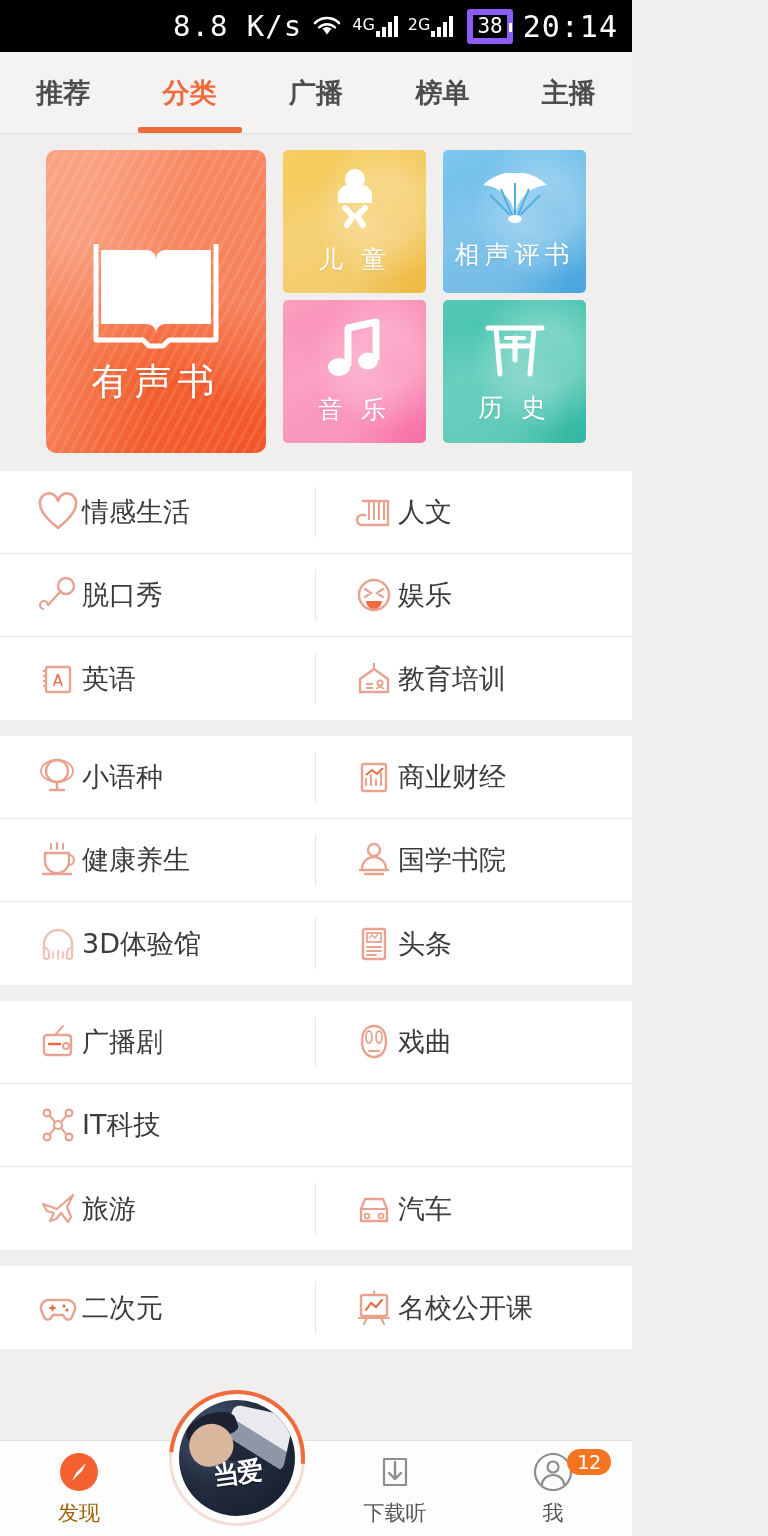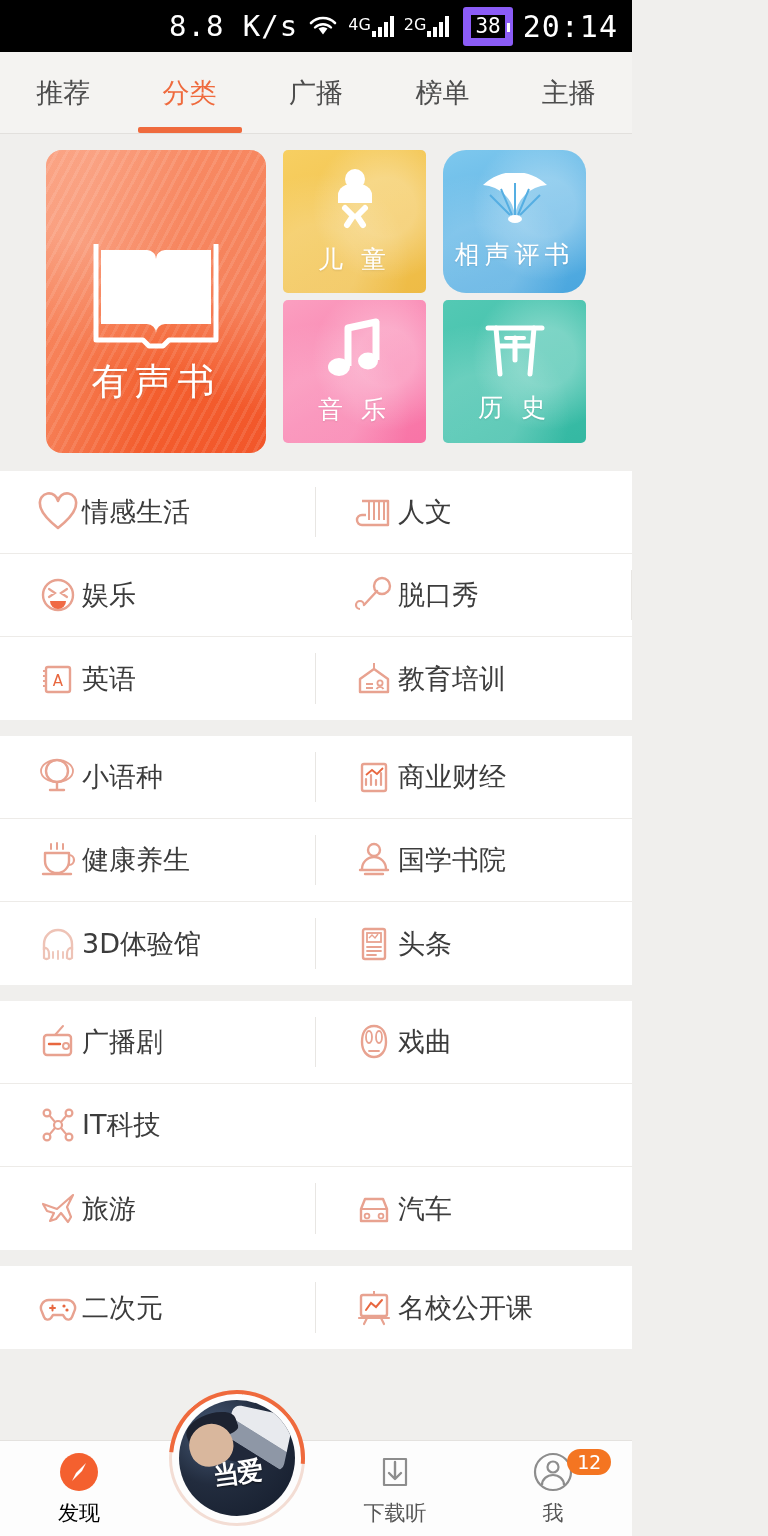--- a/index.html
+++ b/index.html
@@ -18,21 +18,21 @@
   }
   .sb-speed { font-size:29px; letter-spacing:1px; font-family:"DejaVu Sans Mono",monospace; }
   .sb-icon { display:flex; align-items:flex-end; }
   .bars { display:flex; align-items:flex-end; gap:2px; height:22px; }
   .bars i { width:4px; background:#fff; display:block; }
   .bars i:nth-child(1){height:6px;} .bars i:nth-child(2){height:10px;}
   .bars i:nth-child(3){height:15px;} .bars i:nth-child(4){height:21px;}
   .net-lab { font-size:16px; margin-right:1px; align-self:flex-start; }
   .netgrp { display:flex; align-items:flex-end; }
   .battery {
-    border:8px solid #8b5cf6; border-radius:3px; padding:1px 4px;
+    border:6px solid #8b5cf6; border-radius:3px; padding:1px 4px;
     font-size:21px; line-height:21px; font-family:"DejaVu Sans Mono",monospace;
     position:relative; margin-left:4px;
   }
   .battery:after{content:"";position:absolute;right:-5px;top:8px;width:3px;height:9px;background:#fff;}
   .sb-time { font-size:30px; font-family:"DejaVu Sans Mono",monospace; letter-spacing:1px; }
 
   
   .header {
     height:85px; background:#f4f3f1; display:flex; align-items:center;
     justify-content:space-between; padding:0 26px;
@@ -41,45 +41,45 @@
   .logo { font-size:37px; font-weight:bold; color:#d8432a; letter-spacing:-1px; }
   .search-ico { width:44px; height:44px; position:relative; }
   .search-ico .c { position:absolute; left:2px; top:2px; width:31px; height:31px;
     border:3px solid #8d8d8d; border-radius:50%; }
   .search-ico .h { position:absolute; left:29px; top:30px; width:13px; height:3px;
     background:#8d8d8d; transform:rotate(45deg); border-radius:2px; }
 
   
   .tabs { height:82px; background:#f4f3f1; display:flex; border-bottom:1px solid #e2e0dd; }
   .tab { flex:1; display:flex; flex-direction:column; align-items:center; justify-content:center;
-    position:relative; font-size:27px; color:#4d4d4d; }
+    position:relative; font-size:27px; color:#4d4d4d;font-weight:bold; }
   .tab.active { color:#ef6a3d; }
   .tab.active .bar { position:absolute; bottom:0; width:104px; height:6px; background:#ef6a3d; border-radius:2px; }
 
   
   .featured { padding:16px 46px 18px 46px; background:#f0efed; display:flex; gap:17px; }
   .big-tile {
-    width:303px; height:303px; border-radius:16px; position:relative; overflow:hidden;
+    width:303px; height:303px; border-radius:10px; position:relative; overflow:hidden;
     background:linear-gradient(135deg,#f8703f 0%,#f4612f 55%,#f2562a 100%);
   }
   .big-tile .photo {
     position:absolute; inset:0;
     background:
       linear-gradient(100deg, rgba(255,255,255,.18) 18%, rgba(255,255,255,0) 55%),
       repeating-linear-gradient(118deg, rgba(255,255,255,.10) 0 3px, rgba(255,255,255,0) 3px 9px),
       linear-gradient(200deg, rgba(255,255,255,.22) 0 42%, rgba(255,255,255,0) 70%);
   }
   .small-col { display:flex; flex-direction:column; gap:7px; }
   .small-row { display:flex; gap:17px; }
   .tile {
     width:143px; height:143px; border-radius:5px; position:relative; overflow:hidden;
     display:flex; flex-direction:column; align-items:center; justify-content:center;
   }
   .tile.kids { background:linear-gradient(150deg,#f7cf62 0%,#f2c24b 60%,#eebb46 100%); }
-  .tile.xiangsheng { background:linear-gradient(160deg,#7ec8ee 0%,#55aee2 70%,#4aa6de 100%);border-radius:23px; }
+  .tile.xiangsheng { background:linear-gradient(160deg,#7ec8ee 0%,#55aee2 70%,#4aa6de 100%); }
   .tile.music { background:linear-gradient(150deg,#fb9fc0 0%,#f97fae 60%,#f874a6 100%); }
   .tile.history { background:linear-gradient(150deg,#54c9b4 0%,#3cbfa9 65%,#34b8a2 100%); }
   .tile .tex { position:absolute; inset:0;
     background:
       radial-gradient(circle at 72% 40%, rgba(255,255,255,.30) 0 22%, rgba(255,255,255,0) 55%),
       radial-gradient(circle at 25% 80%, rgba(255,255,255,.20) 0 25%, rgba(255,255,255,0) 58%);
   }
   .tile svg, .big-tile svg { position:relative; z-index:2; }
   .tile-label {
     position:relative; z-index:2; color:#fff; font-size:25px; letter-spacing:5px;
@@ -104,21 +104,21 @@
   .cat-name { font-size:27px; color:#3c3c3c; }
 
   
   .bottomnav {
     position:absolute; left:0; right:0; bottom:0; height:96px; background:#fdfdfd;
     border-top:1px solid #e4e2df; display:flex; z-index:5;
   }
   .nav-item { flex:1; display:flex; flex-direction:column; align-items:center; justify-content:center;
     position:relative; gap:6px; }
   .nav-label { font-size:21px; color:#565656; }
-  .nav-item.active .nav-label { color:#000000;text-align:right; }
+  .nav-item.active .nav-label { color:#a16207;text-align:right; }
   .nav-ico { height:42px; display:flex; align-items:center; justify-content:center; }
   .badge {
     position:absolute; top:8px; left:calc(50% + 14px); background:#f47521; color:#fff;
     font-size:20px; border-radius:16px; padding:1px 10px; font-family:"DejaVu Sans Mono",monospace;
   }
   .nav-center { flex:1; position:relative; }
   .player {
     position:absolute; left:50%; transform:translateX(-50%); bottom:10px;
     width:136px; height:136px; border-radius:50%;
     background:#fdfdfd; border:3px solid #f3ddd4;
@@ -290,39 +290,39 @@
         <span class="cat-ico">
           <svg width="42" height="40" viewBox="0 0 42 40">
               <path d="M9 9 h26 v24 h-26 a5 5 0 0 1 0-10 h4" stroke="#e8a290" stroke-width="2.4" fill="none" stroke-linejoin="round"></path>
               <path d="M16 9 V28 M21 9 V28 M26 9 V28 M31 9 V28" stroke="#e8a290" stroke-width="2"></path>
             </svg>
         </span>
         <span class="cat-name">人文</span>
       </div>
     </div>
     <div class="cat-row">
+      <div class="cat-cell left">
+        <span class="cat-ico">
+          <svg width="42" height="40" viewBox="0 0 42 40">
+              <ellipse cx="29" cy="11" rx="8" ry="8" stroke="#e8a290" stroke-width="2.4" fill="none"></ellipse>
+              <path d="M24 16 L11 30" stroke="#e8a290" stroke-width="2.4" stroke-linecap="round"></path>
+              <path d="M11 30 a4 4 0 1 0 -4 4" stroke="#e8a290" stroke-width="2.2" fill="none"></path>
+            </svg>
+        </span>
+        <span class="cat-name">脱口秀</span>
+      </div>
       <div class="cat-cell">
         <span class="cat-ico">
           <svg width="42" height="40" viewBox="0 0 42 40">
               <circle cx="21" cy="20" r="15" stroke="#e8a290" stroke-width="2.4" fill="none"></circle>
               <path d="M12 14 l6 4 -6 4 M30 14 l-6 4 6 4" stroke="#e8a290" stroke-width="2.2" fill="none" stroke-linecap="round"></path>
               <path d="M13 26 h16 a8 8 0 0 1-16 0 Z" fill="#f06a45"></path>
             </svg>
         </span>
         <span class="cat-name">娱乐</span>
-      </div>
-      <div class="cat-cell left">
-        <span class="cat-ico">
-          <svg width="42" height="40" viewBox="0 0 42 40">
-              <ellipse cx="29" cy="11" rx="8" ry="8" stroke="#e8a290" stroke-width="2.4" fill="none"></ellipse>
-              <path d="M24 16 L11 30" stroke="#e8a290" stroke-width="2.4" stroke-linecap="round"></path>
-              <path d="M11 30 a4 4 0 1 0 -4 4" stroke="#e8a290" stroke-width="2.2" fill="none"></path>
-            </svg>
-        </span>
-        <span class="cat-name">脱口秀</span>
       </div>
     </div>
     <div class="cat-row">
       <div class="cat-cell left">
         <span class="cat-ico">
           <svg width="42" height="40" viewBox="0 0 42 40">
               <rect x="9" y="8" width="24" height="25" rx="2" stroke="#e8a290" stroke-width="2.4" fill="none"></rect>
               <text x="21" y="27" font-size="15" fill="#e8673f" text-anchor="middle" font-family="DejaVu Sans">A</text>
               <path d="M9 12 h-3 M9 17 h-3 M9 22 h-3 M9 27 h-3" stroke="#e8a290" stroke-width="2"></path>
             </svg>

